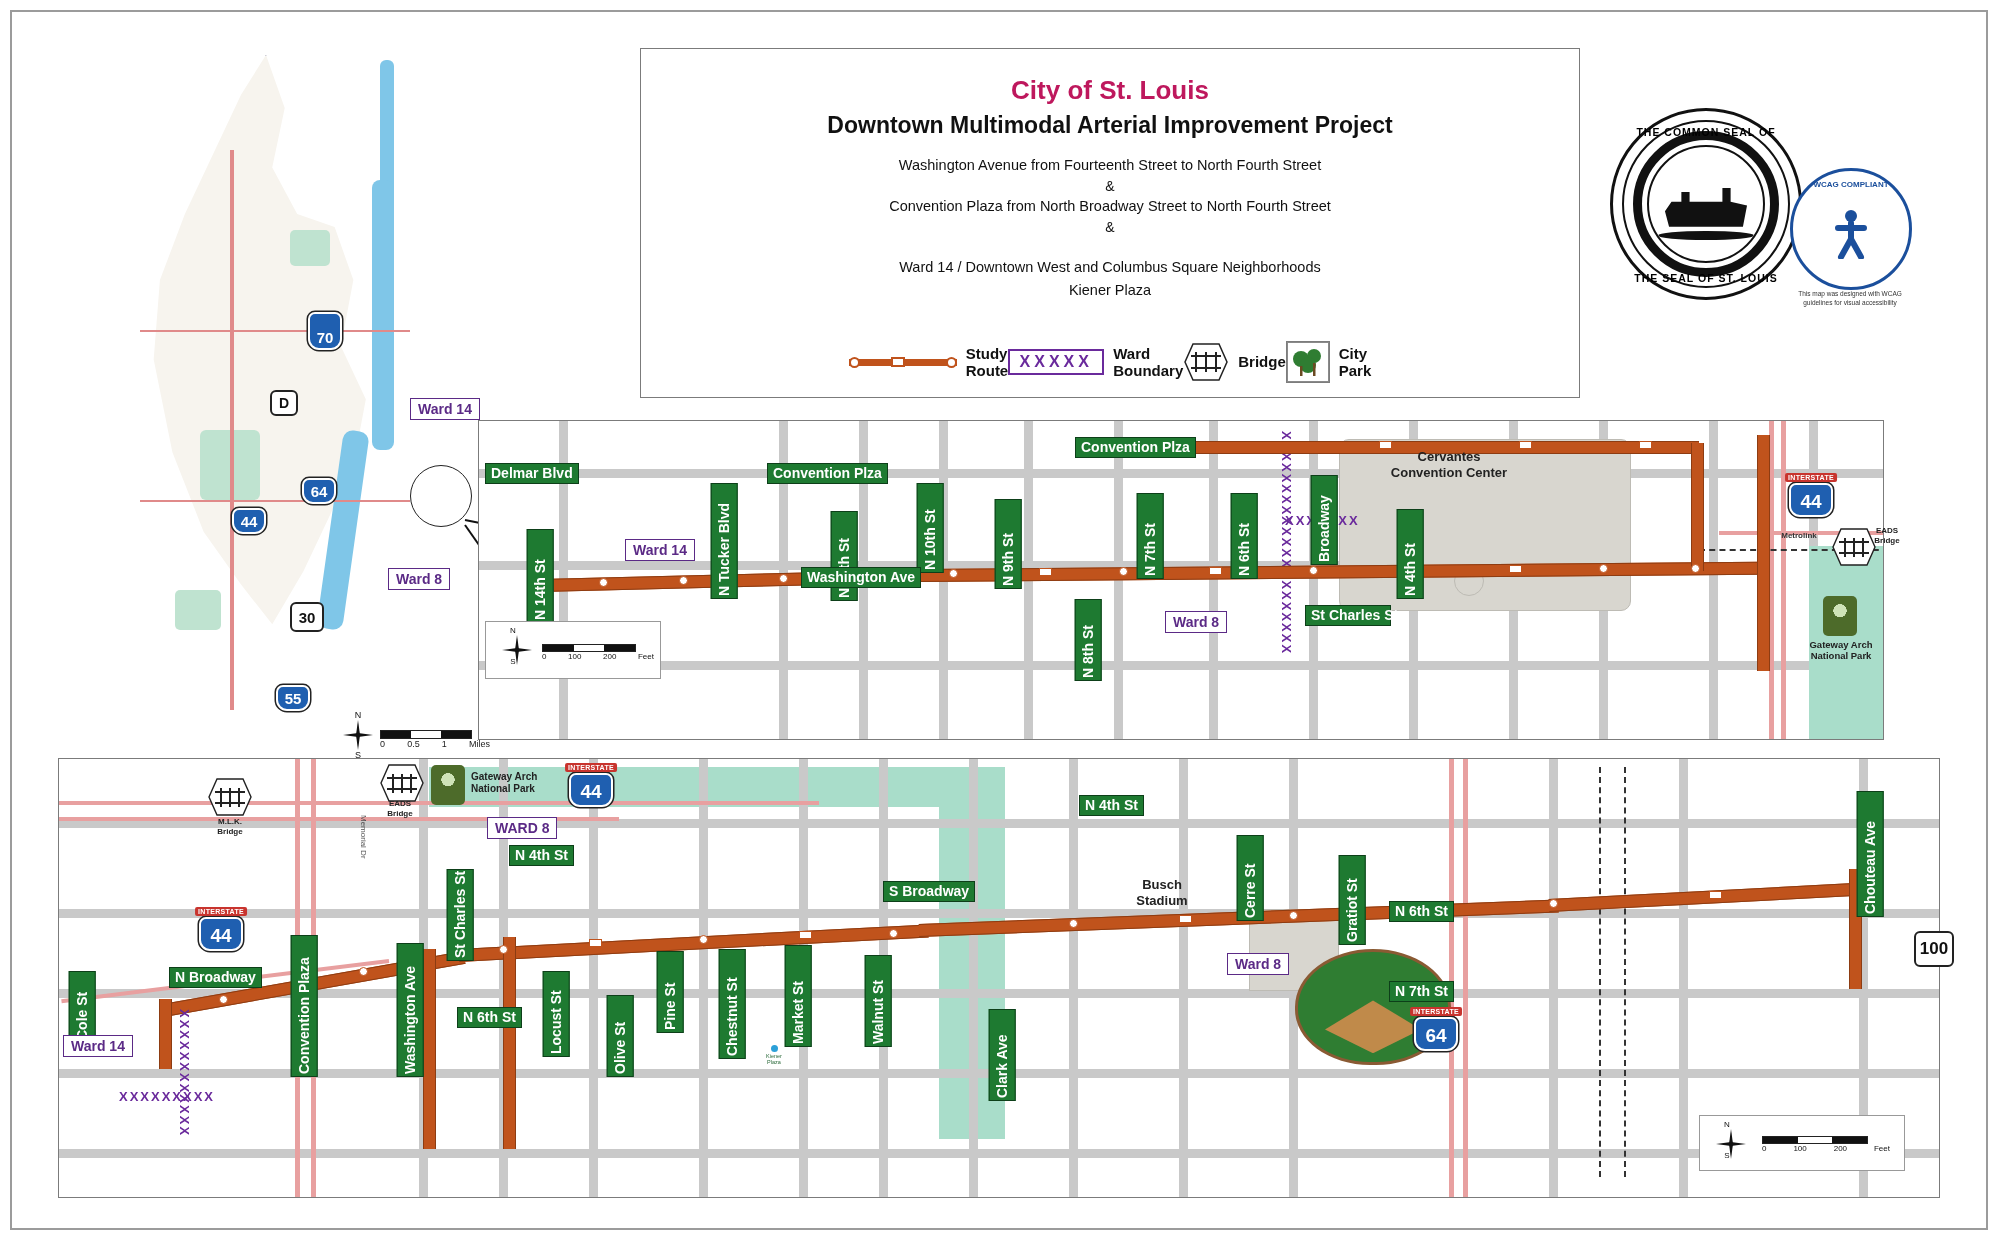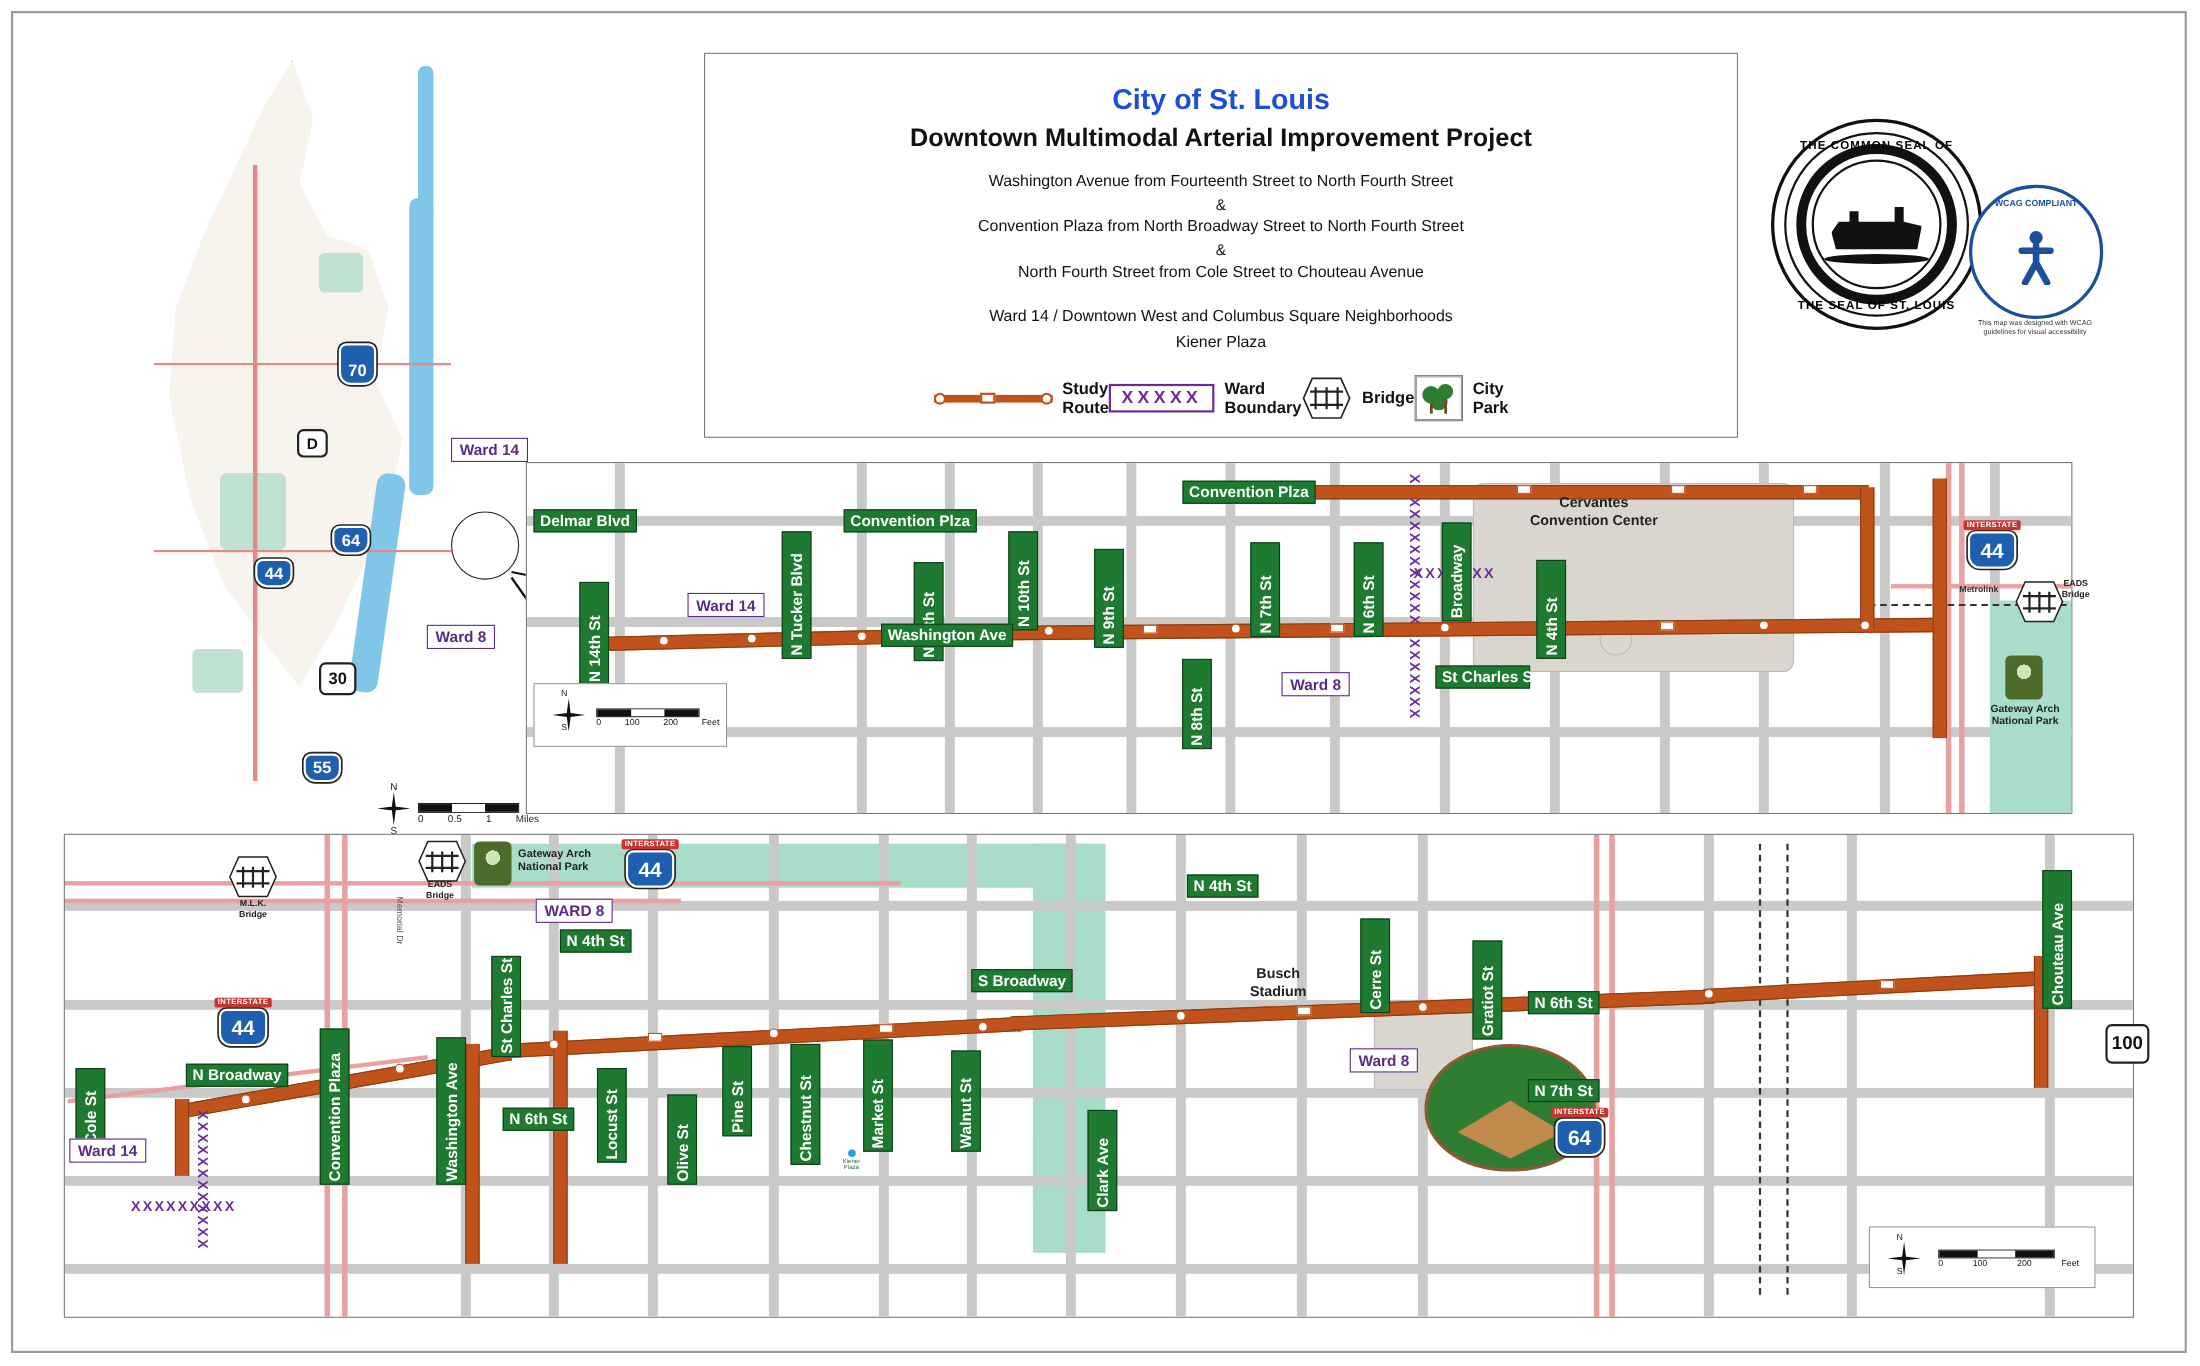--- a/index.html
+++ b/index.html
@@ -22,21 +22,21 @@
                  background:#c8342e;color:#fff;padding:1px 3px;border-radius:2px;letter-spacing:.3px;}
   .shield-us{position:absolute;width:40px;height:36px;background:#fff;border:2px solid #222;
              border-radius:6px;color:#111;font-weight:bold;font-size:17px;display:flex;align-items:center;
              justify-content:center;box-sizing:border-box;}
   .park-icon{position:absolute;width:34px;height:40px;background:#4d6b2a;border-radius:5px;}
   .park-icon:after{content:"";position:absolute;left:9px;top:7px;width:16px;height:22px;
                    background:radial-gradient(circle at 50% 35%,#cfe3b8 0 40%,transparent 41%);}
 
   
   .hdr{left:640px;top:48px;width:940px;height:350px;}
-  .hdr h1{margin:0;text-align:center;font-size:26px;font-weight:bold;color:#1d4ed8;}
+  .hdr h1{margin:0;text-align:center;font-size:26px;font-weight:bold;color:#be185d;}
   .hdr h2{margin:6px 0 0;text-align:center;font-size:23px;font-weight:bold;color:#111;}
   .hdr .sub{text-align:center;font-size:14.5px;color:#111;margin-top:16px;line-height:1.45;}
   .hdr .amp{font-size:14px;}
   .hdr .wards{text-align:center;font-size:14.5px;color:#111;margin-top:18px;line-height:1.6;}
 
   
   .legend{position:absolute;left:0;right:0;bottom:14px;display:flex;justify-content:center;align-items:center;}
   .leg-item{display:flex;align-items:center;gap:9px;}
   .leg-text{font-size:15px;font-weight:bold;color:#111;line-height:1.15;}
   .sym-route{width:108px;height:14px;position:relative;}
@@ -178,21 +178,20 @@
 
   <div class="panel hdr">
     <div style="padding:26px 30px 0;">
       <h1>City of St. Louis</h1>
       <h2>Downtown Multimodal Arterial Improvement Project</h2>
       <div class="sub">
         <div>Washington Avenue from Fourteenth Street to North Fourth Street</div>
         <div class="amp">&amp;</div>
         <div>Convention Plaza from North Broadway Street to North Fourth Street</div>
         <div class="amp">&amp;</div>
-        <div>North Fourth Street from Cole Street to Chouteau Avenue</div>
       </div>
       <div class="wards">
         <div>Ward 14 / Downtown West and Columbus Square Neighborhoods</div>
         <div>Kiener Plaza</div>
       </div>
     </div>
 
     <div class="legend">
       <div class="leg-item">
         <div class="sym-route">

